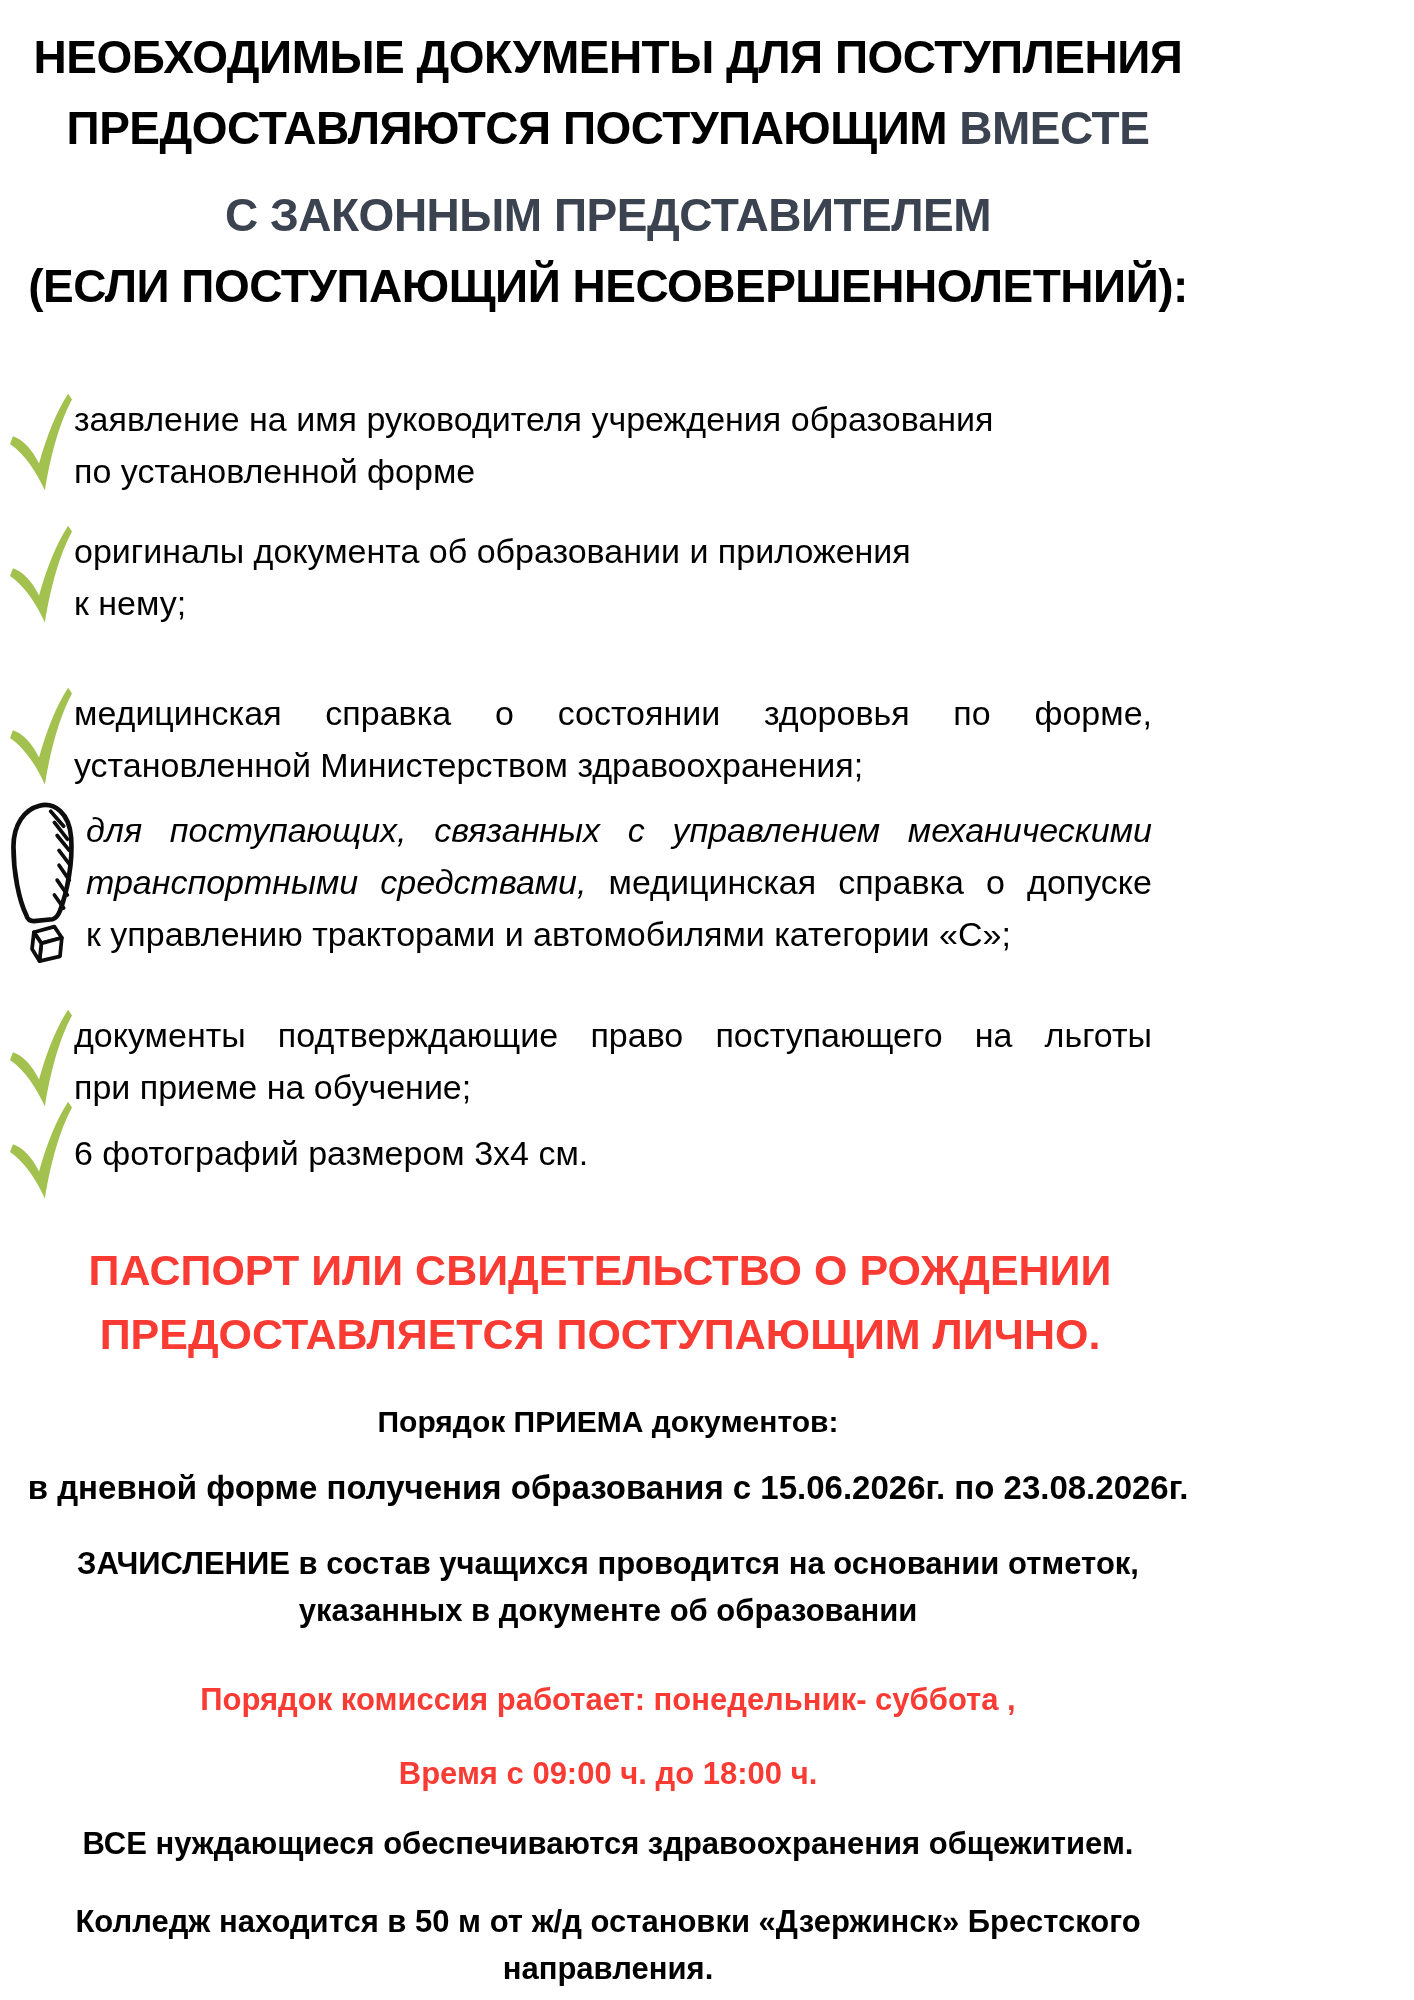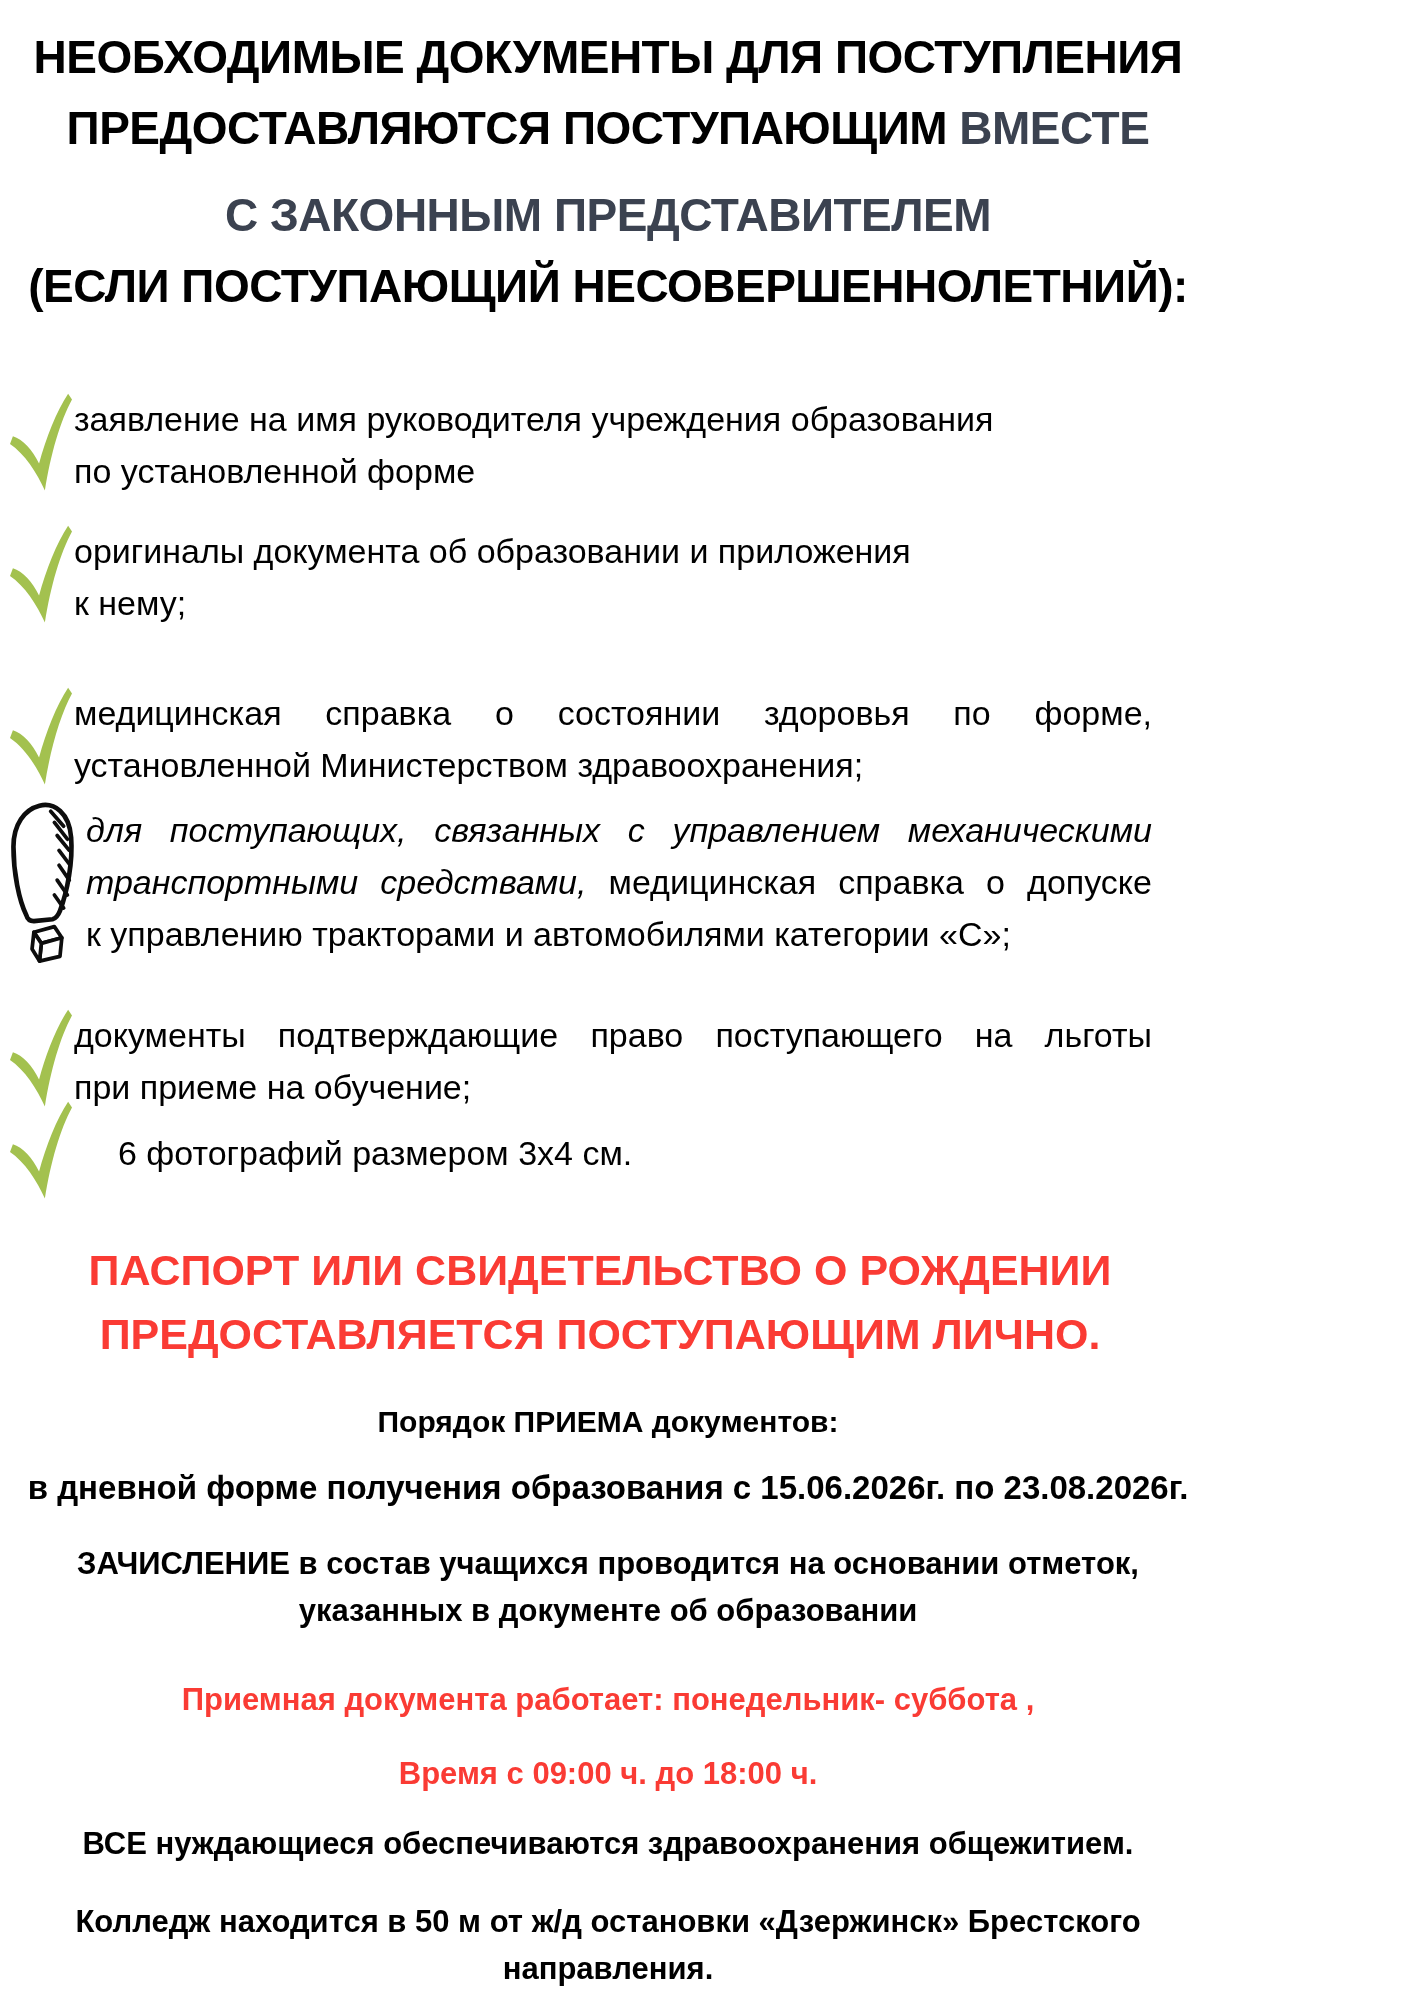--- a/index.html
+++ b/index.html
@@ -126,21 +126,21 @@
       <svg width="62" height="106" viewBox="0 0 64 106" aria-hidden="true">
         <path class="check-path" d="M3,44 C13,47 23,58 30,72 C37,46 48,18 60,0 L64,6 C52,28 42,62 36,100 C28,82 15,62 0,52 Z"></path>
       </svg>
     </div>
     <div class="item-text">
       <span class="stretch">документы подтверждающие право поступающего на льготы</span>
       <span class="tline">при приеме на обучение;</span>
     </div>
   </div>
 
-  <div class="item" style="top:1100px;gap:44px;">
+  <div class="item" style="top:1100px;">
     <div class="icon-col">
       <svg width="62" height="106" viewBox="0 0 64 106" aria-hidden="true">
         <path class="check-path" d="M3,44 C13,47 23,58 30,72 C37,46 48,18 60,0 L64,6 C52,28 42,62 36,100 C28,82 15,62 0,52 Z"></path>
       </svg>
     </div>
     <div class="item-text">
       <span class="tline">6 фотографий размером 3х4 см.</span>
     </div>
   </div>
 
@@ -148,21 +148,21 @@
     <div>ПАСПОРТ ИЛИ СВИДЕТЕЛЬСТВО О РОЖДЕНИИ</div>
     <div>ПРЕДОСТАВЛЯЕТСЯ ПОСТУПАЮЩИМ ЛИЧНО.</div>
   </div>
 
   <div class="info-line order-title">Порядок ПРИЕМА документов:</div>
   <div class="info-line dates">в дневной форме получения образования с 15.06.2026г. по 23.08.2026г.</div>
   <div class="info-line enroll">
     <div>ЗАЧИСЛЕНИЕ в состав учащихся проводится на основании отметок,</div>
     <div>указанных в документе об образовании</div>
   </div>
-  <div class="info-line schedule">Приемная документа работает: понедельник- суббота ,</div>
+  <div class="info-line schedule">Порядок комиссия работает: понедельник- суббота ,</div>
   <div class="info-line hours">Время с 09:00 ч. до 18:00 ч.</div>
   <div class="info-line dorm">ВСЕ нуждающиеся обеспечиваются здравоохранения общежитием.</div>
   <div class="info-line location">
     <div>Колледж находится в 50 м от ж/д остановки «Дзержинск» Брестского</div>
     <div>направления.</div>
   </div>
 
 </div>
 
 </body></html>

